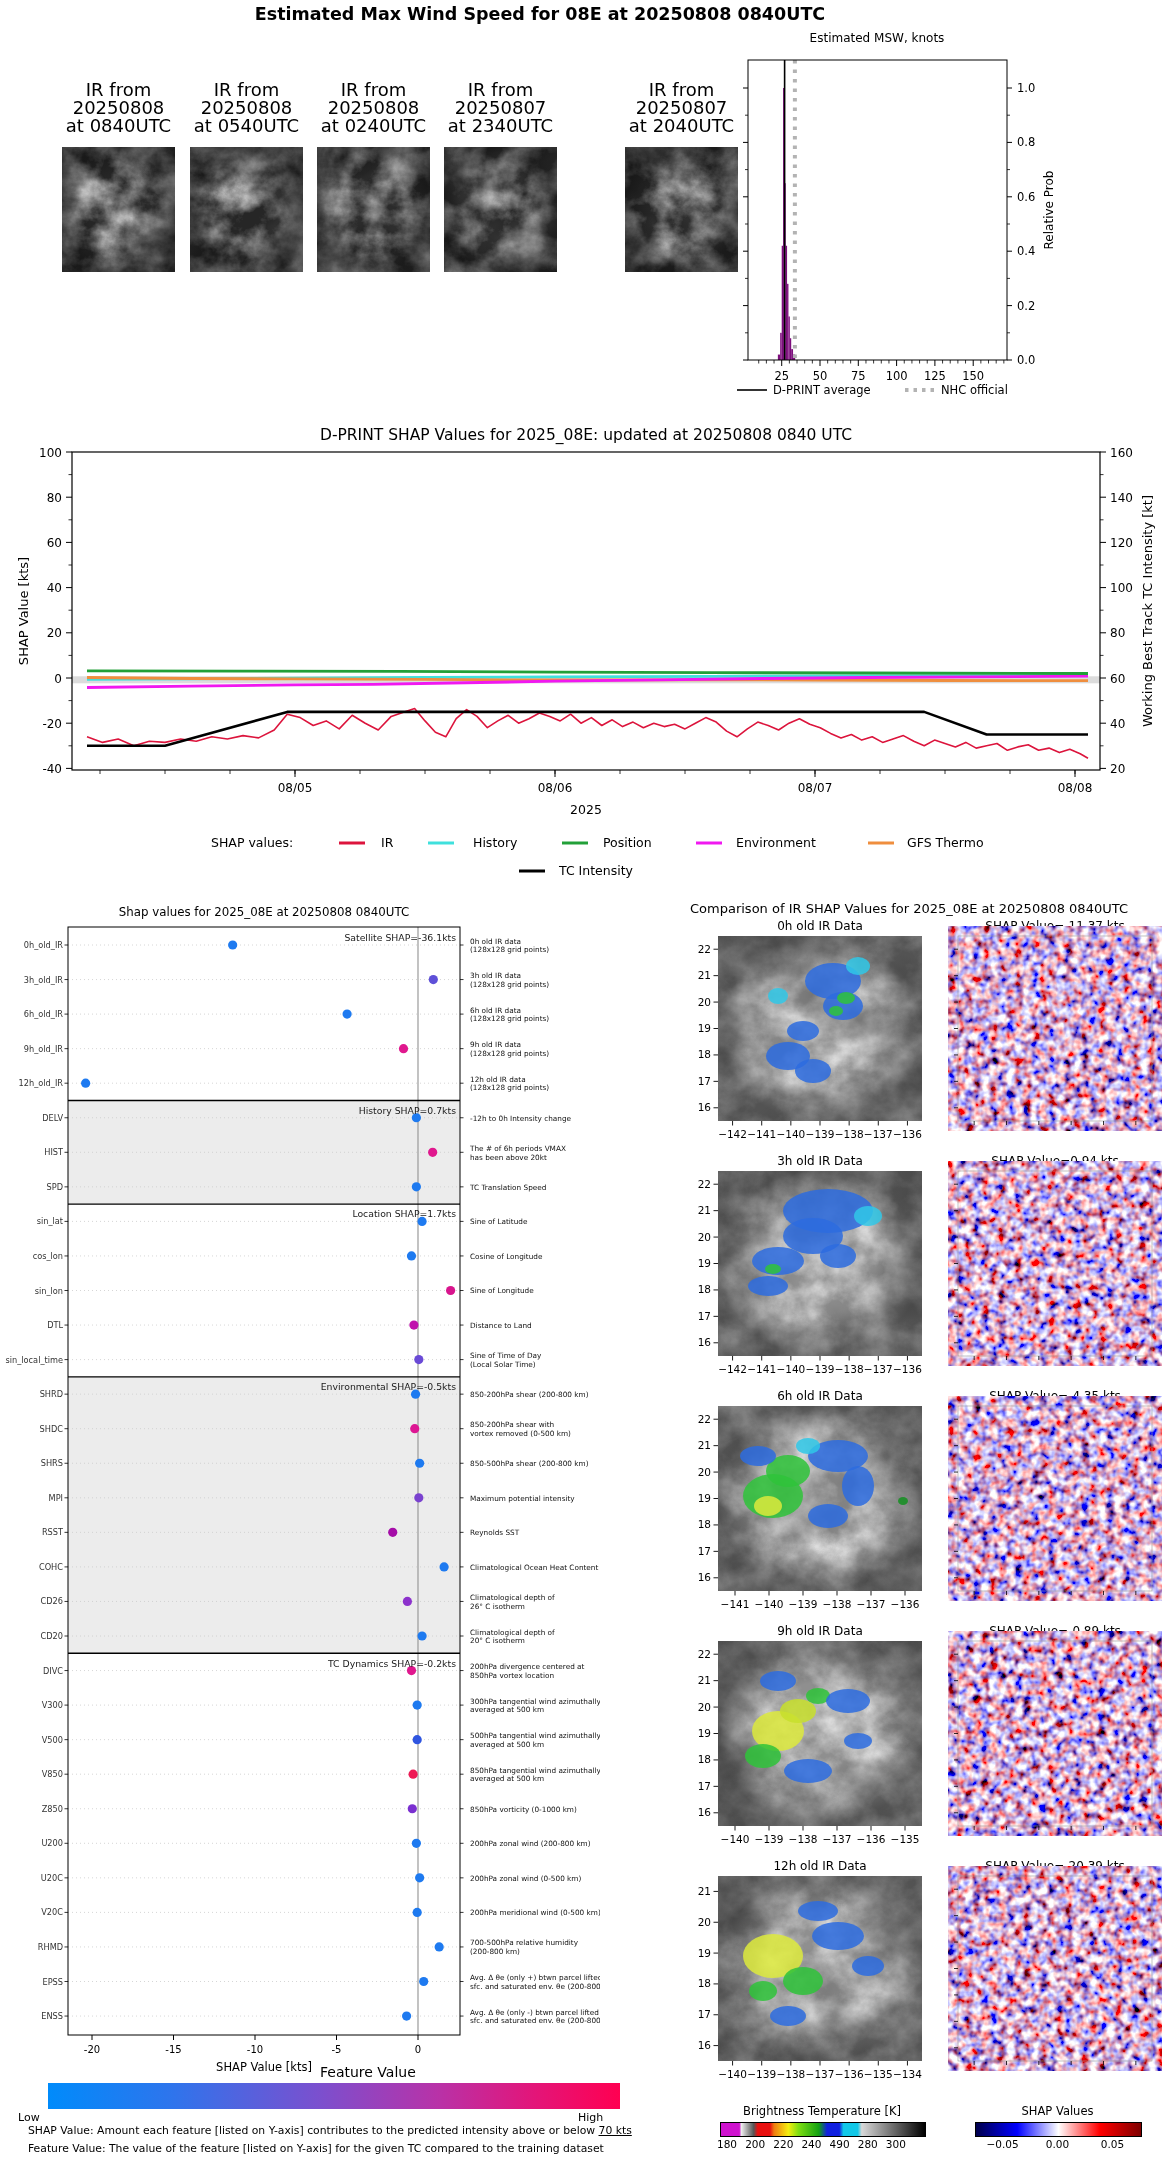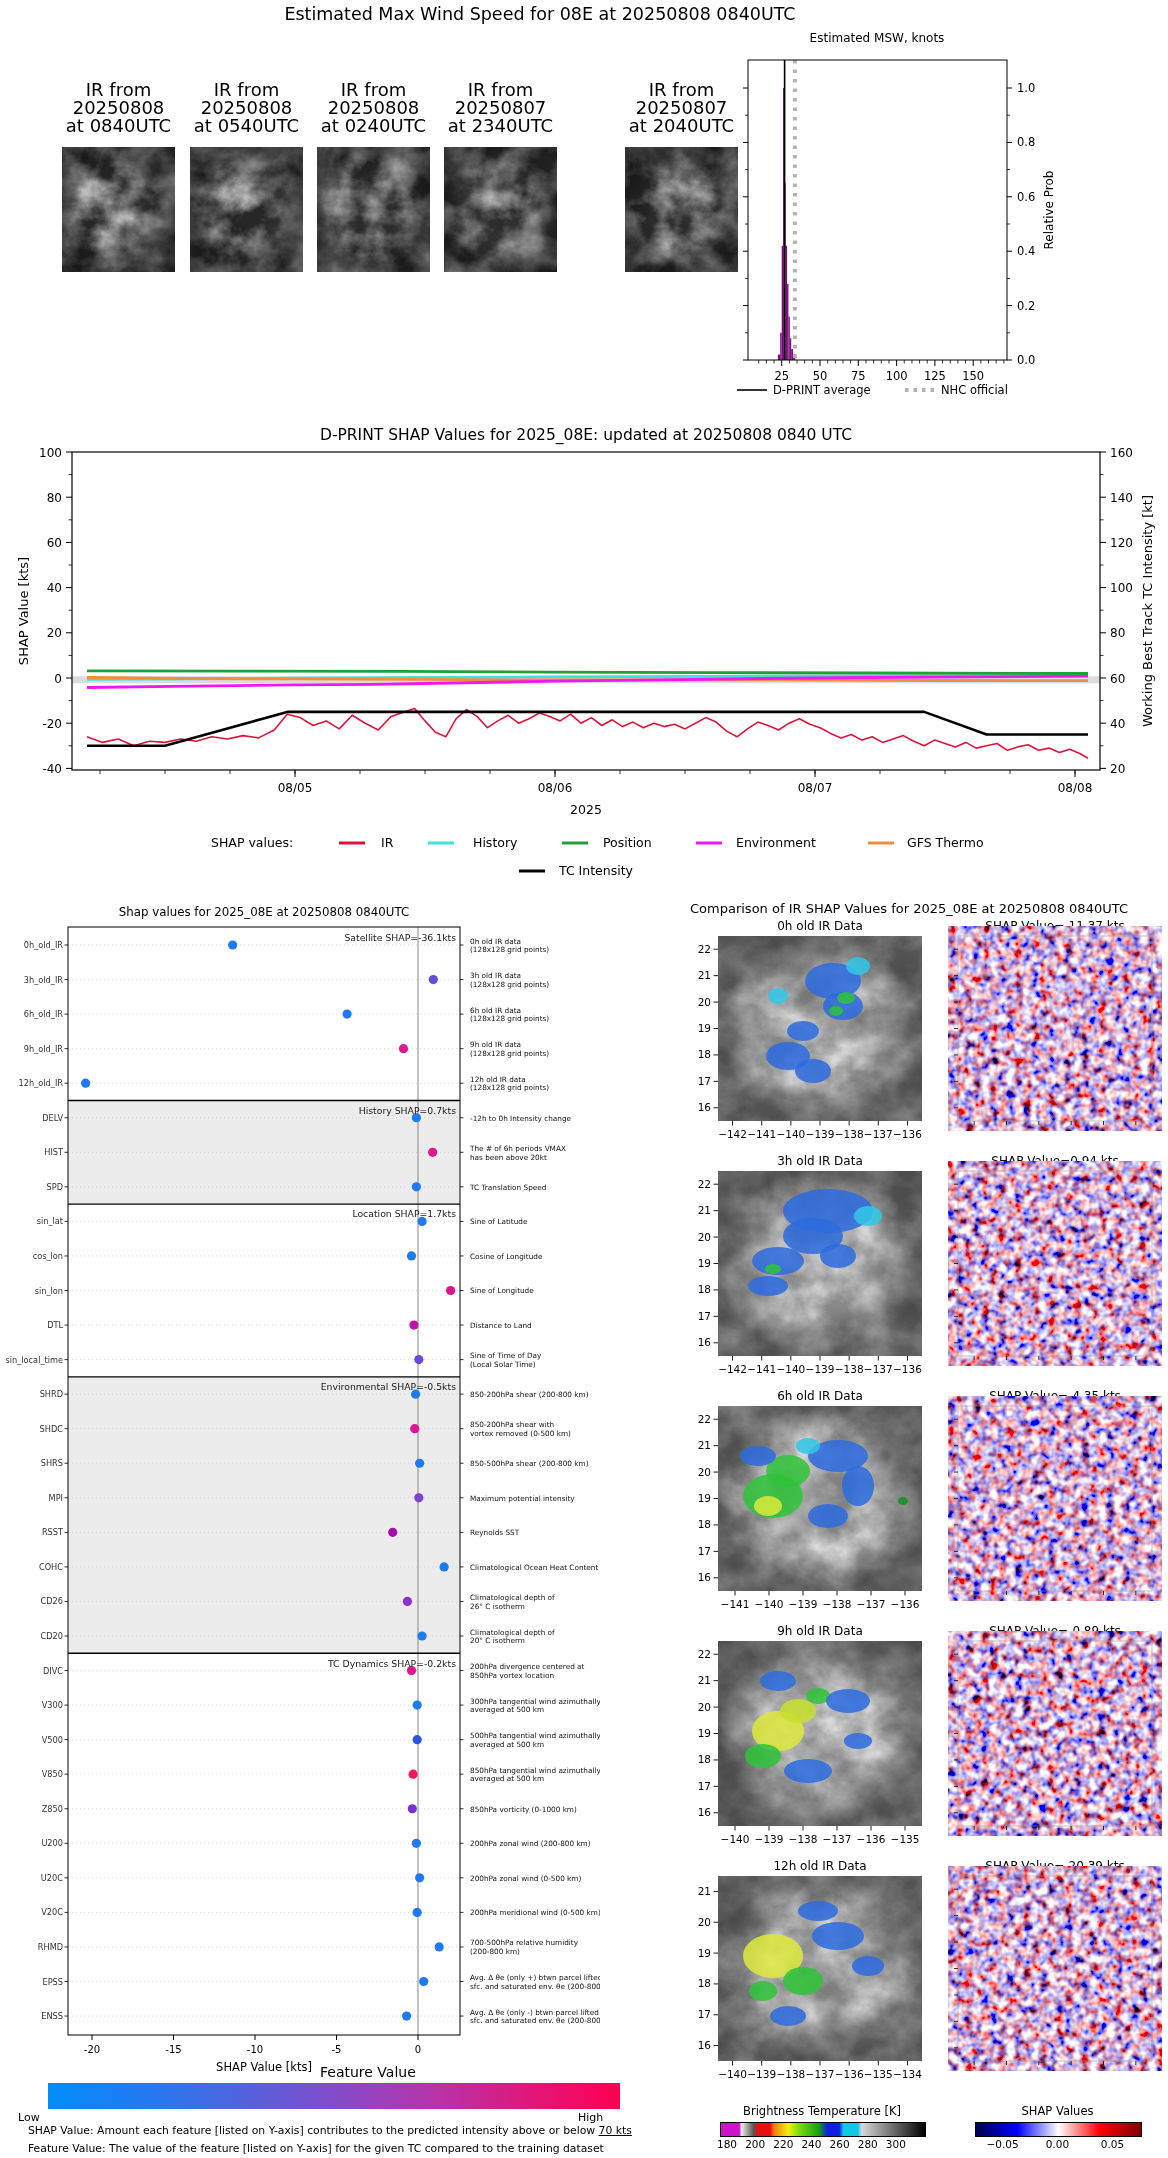--- a/index.html
+++ b/index.html
@@ -1,20 +1,20 @@
 <!DOCTYPE html>
 <html><head>
 <meta charset="utf-8">
 <style>
   html,body{margin:0;padding:0;background:#fff;}
   .fig{position:relative;width:1168px;height:2158px;background:#fff;overflow:hidden;
        font-family:"DejaVu Sans","Liberation Sans",sans-serif;color:#000;}
   .abs{position:absolute;}
   svg text{font-family:"DejaVu Sans","Liberation Sans",sans-serif;}
-  .top-title{left:0;top:4px;width:1080px;text-align:center;font-size:17.5px;}
+  .top-title{left:0;top:4px;width:1080px;text-align:center;font-size:17.5px;font-weight:bold;}
   .thumb-label{position:absolute;top:-66px;left:-20px;width:153px;text-align:center;
                font-size:18px;line-height:18px;}
   .thumb{position:absolute;top:147px;width:113px;height:125px;}
   .cmp-title{left:690px;top:901px;width:478px;text-align:left;font-size:13px;}
   .cbar{position:absolute;height:13px;}
   .cbar-label{position:absolute;font-size:11.5px;text-align:center;}
   .tick-span{position:absolute;transform:translateX(-50%);font-size:10.5px;}
   .fv-bar{left:48px;top:2083px;width:572px;height:26px;
           background:linear-gradient(90deg,#008bfb 0%,#2f74ec 22%,#7a50cf 47%,#b832a8 68%,#e31579 85%,#ff0051 100%);}
   .fv-label{left:320px;top:2064px;width:300px;text-align:left;font-size:14px;}
@@ -1155,21 +1155,21 @@
   <div class="abs low-label">Low</div>
   <div class="abs high-label">High</div>
 
   <div class="abs cbar-label bt-label">Brightness Temperature [K]</div>
   <div class="abs cbar bt-bar"></div>
   <div class="abs bt-ticks" id="bt-ticks">
       <span class="tick-span" style="left: 7.03448px;">180</span>
       <span class="tick-span" style="left: 35.1724px;">200</span>
       <span class="tick-span" style="left: 63.3103px;">220</span>
       <span class="tick-span" style="left: 91.4483px;">240</span>
-      <span class="tick-span" style="left: 119.586px;">260</span>
+      <span class="tick-span" style="left: 119.586px;">490</span>
       <span class="tick-span" style="left: 147.724px;">280</span>
       <span class="tick-span" style="left: 175.862px;">300</span>
     </div>
 
   <div class="abs cbar-label shap-label">SHAP Values</div>
   <div class="abs cbar shap-bar"></div>
   <div class="abs shap-ticks" id="shap-ticks">
       <span class="tick-span" style="left: 27.5px;">−0.05</span>
       <span class="tick-span" style="left: 82.5px;">0.00</span>
       <span class="tick-span" style="left: 137.5px;">0.05</span>

